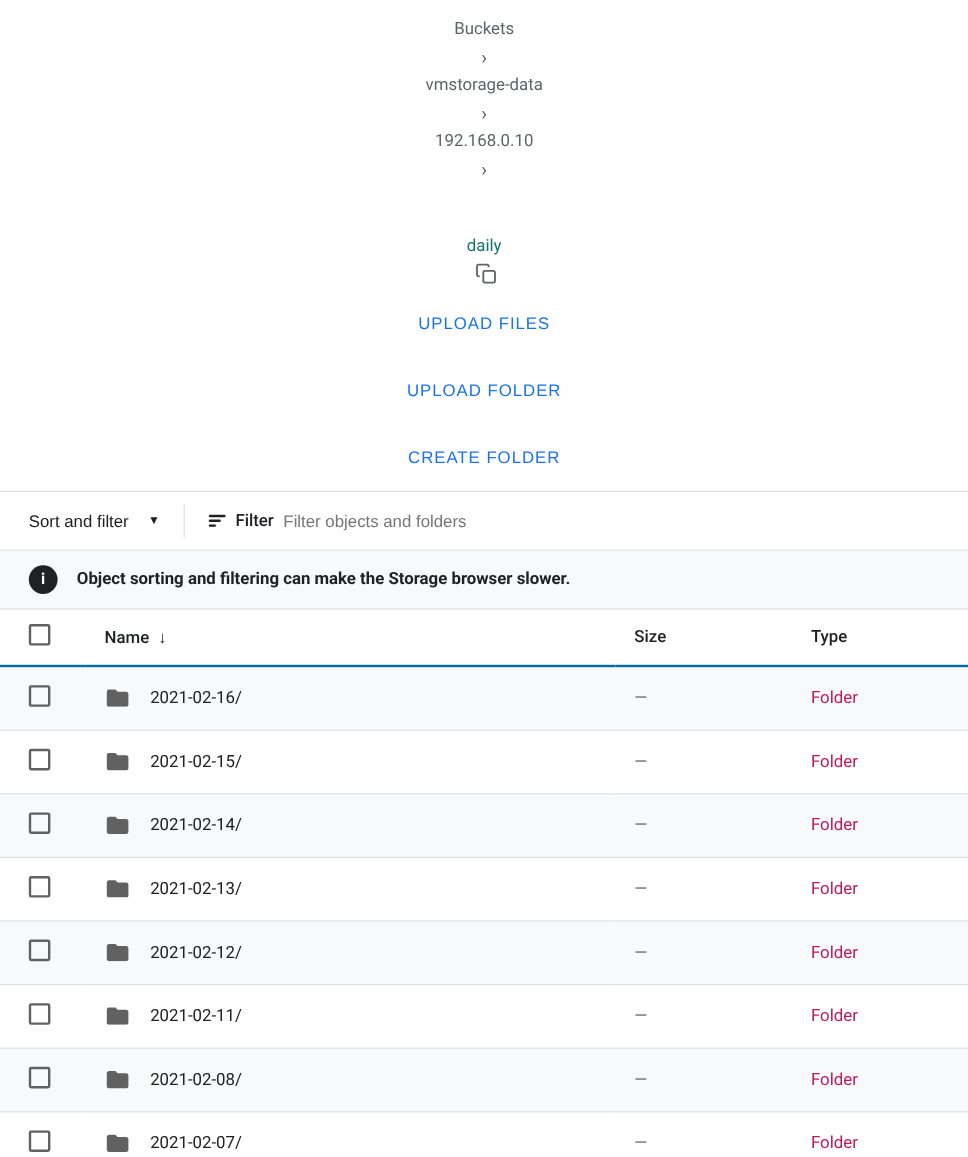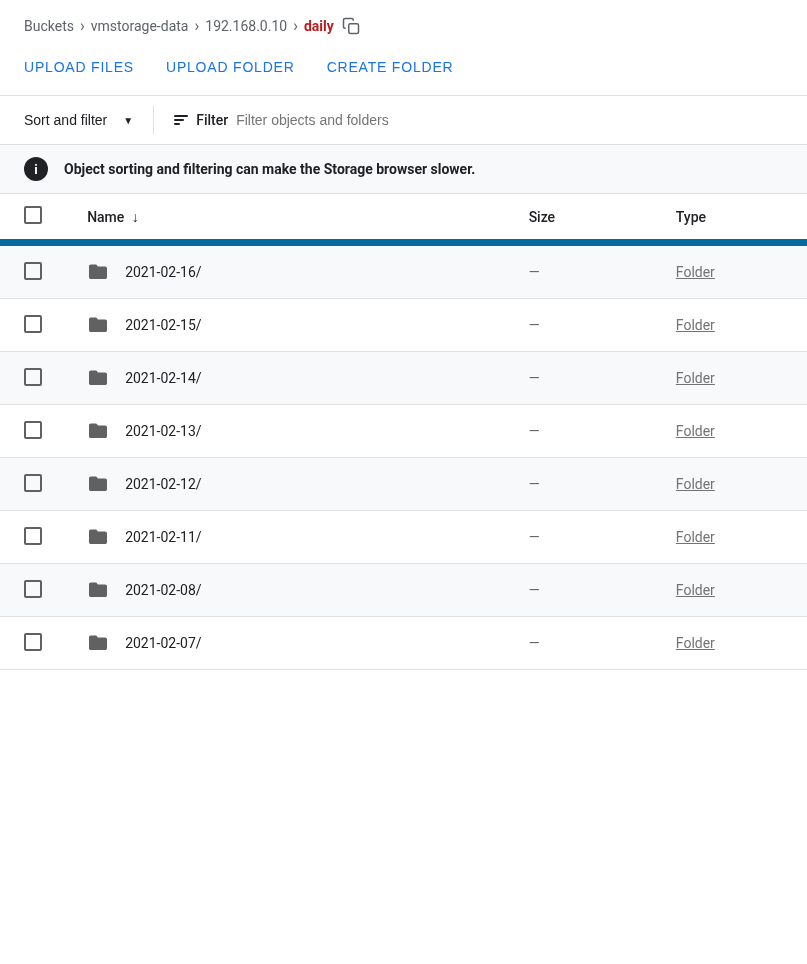--- a/index.html
+++ b/index.html
@@ -13,46 +13,49 @@
     }
 
     
     .breadcrumb {
       display: flex;
       align-items: center;
       padding: 16px 24px 12px;
       font-size: 14px;
       color: #5f6368;
       gap: 6px;
+      flex-direction: column;
     }
     .breadcrumb-item {
       color: #5f6368;
     }
     .breadcrumb-separator {
       color: #5f6368;
       font-size: 16px;
     }
     .breadcrumb-current {
-      color: #b91c1c;
-      font-weight: 700;
+      color: #0f766e;
+      font-weight: 400;
+      margin-top: 40px;
     }
     .copy-icon {
       display: inline-flex;
       align-items: center;
       cursor: pointer;
       color: #5f6368;
       margin-left: 2px;
     }
 
     
     .toolbar {
       display: flex;
       align-items: center;
       padding: 8px 24px 16px;
       gap: 32px;
+      flex-direction: column;
     }
     .toolbar-btn {
       color: #1a73e8;
       font-weight: 500;
       font-size: 14px;
       letter-spacing: 0.8px;
       text-transform: uppercase;
       cursor: pointer;
       background: none;
       border: none;
@@ -145,21 +148,21 @@
       color: #202124;
       font-weight: bold;
     }
 
     
     .file-table {
       width: 100%;
       border-collapse: collapse;
     }
     .file-table thead tr {
-      border-bottom: 7px solid #0369a1;
+      border-bottom: 2px solid #0369a1;
     }
     .file-table th {
       padding: 12px 16px;
       text-align: left;
       font-weight: 500;
       font-size: 14px;
       color: #202124;
     }
     .file-table th:first-child {
       width: 52px;
@@ -203,22 +206,21 @@
       flex-shrink: 0;
     }
     .file-name {
       color: #202124;
       font-size: 14px;
     }
     .size-value {
       color: #5f6368;
     }
     .type-value {
-      color: #737373;
-      text-decoration: underline;
+      color: #be185d;
     }
 
     
     .cb {
       width: 18px;
       height: 18px;
       border: 2px solid #616161;
       border-radius: 2px;
       display: inline-block;
       cursor: pointer;

